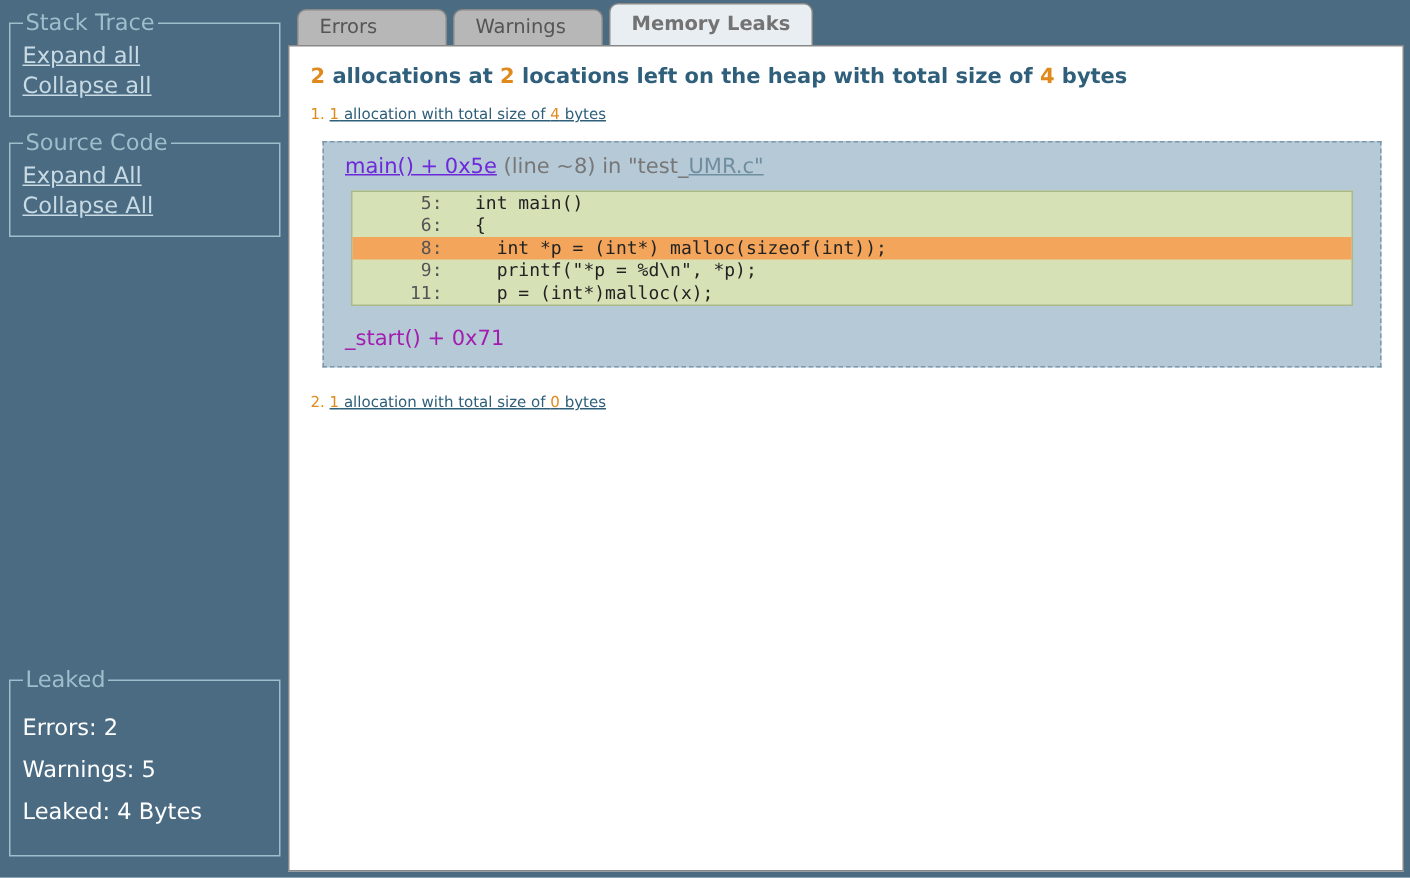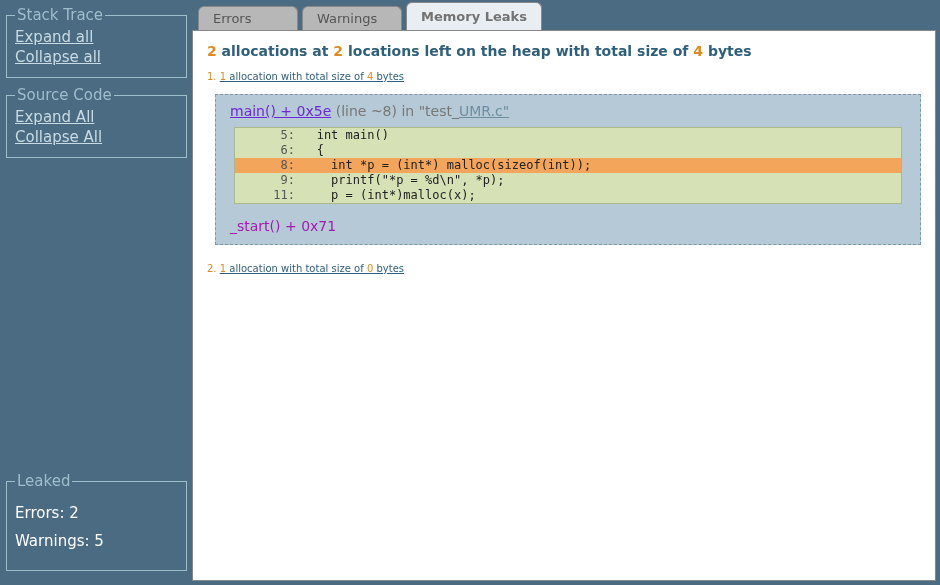--- a/index.html
+++ b/index.html
@@ -44,20 +44,21 @@
     <fieldset class="side">
       <legend>Source Code</legend>
       <a href="#">Expand All</a>
       <a href="#">Collapse All</a>
     </fieldset>
     <div class="spacer"></div>
     <fieldset class="side">
       <legend>Leaked</legend>
       <div class="summary-line">Errors: 2</div>
       <div class="summary-line">Warnings: 5</div>
+      <div class="summary-line">Leaked: 4 Bytes</div>
     </fieldset>
   </div>
 
   <div class="main">
     <div class="tabs">
       <div class="tab">Errors</div>
       <div class="tab">Warnings</div>
       <div class="tab active">Memory Leaks</div>
     </div>
 

